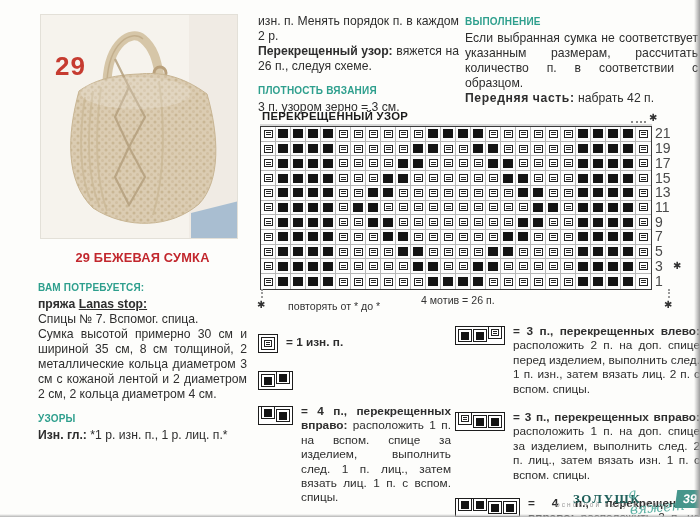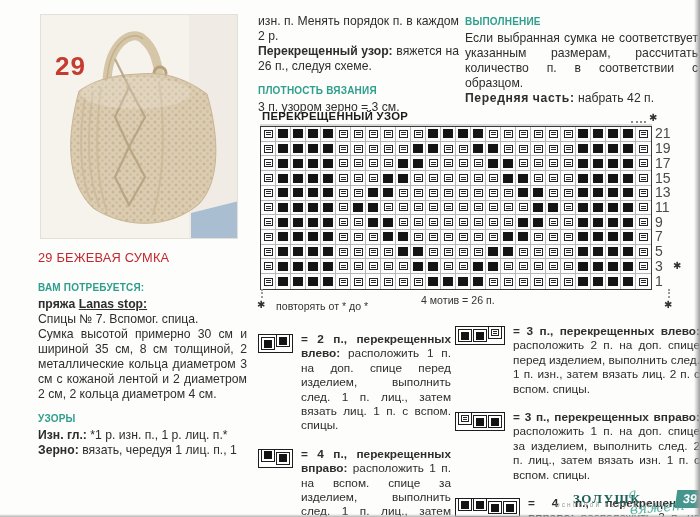--- a/index.html
+++ b/index.html
@@ -14,21 +14,21 @@
     position:relative; overflow:hidden;
   }
   .abs{position:absolute;}
 
   
   .photo{left:40px;top:14px;width:198px;height:225px;background:#f6f3ed;border:1px solid #e3e0d8;overflow:hidden;}
   .photo-num{position:absolute;top:8px;left:14px;font-size:26px;font-weight:bold;color:#c63b30;letter-spacing:1px;margin-top:28px;}
 
   
   .leftcol{left:38px;top:250px;width:209px;font-size:12.2px;line-height:15px;text-align:justify;}
-  .red-title{color:var(--red);font-weight:normal;font-size:12.8px;letter-spacing:.2px;margin-bottom:15px;text-align:left;}
+  .red-title{color:var(--red);font-weight:bold;font-size:12.8px;letter-spacing:.2px;margin-bottom:15px;text-align:center;}
   .teal-h{color:var(--teal);font-weight:bold;font-size:10px;letter-spacing:.2px;margin-bottom:2px;text-align:left;}
   .u{text-decoration:underline;}
   .uzory{margin-top:9px;}
 
   .midcol{left:258px;top:14px;width:201px;font-size:12.2px;line-height:15px;text-align:justify;}
   .rightcol{left:465px;top:14px;width:233px;font-size:12.2px;line-height:15px;text-align:justify;}
   .rightcol .teal-h, .midcol .teal-h{margin-top:9px;}
   .sp-bold{font-weight:bold;letter-spacing:.6px;}
 
   
@@ -113,21 +113,20 @@
 </div>
 
 <div class="abs leftcol">
   <div class="red-title">29  БЕЖЕВАЯ СУМКА</div>
   <div class="teal-h">ВАМ ПОТРЕБУЕТСЯ:</div>
   <p><b>пряжа</b> <b class="u">Lanas stop:</b></p>
   <p>Спицы № 7. Вспомог. спица.</p>
   <p>Сумка высотой примерно 30 см и шириной 35 см, 8 см толщиной, 2 металлические кольца диаметром 3 см с кожаной лентой и 2 диаметром 2 см, 2 кольца диаметром 4 см.</p>
   <div class="teal-h uzory">УЗОРЫ</div>
   <p><b>Изн. гл.:</b> <span>*1 р. изн. п., 1 р. лиц. п.*</span></p>
-  <p><b>Зерно:</b> <span>вязать, чередуя 1 лиц. п., 1</span></p>
 </div>
 
 <div class="abs midcol">
   <p>изн. п. Менять порядок п. в каждом 2 р.</p>
   <p><b>Перекрещенный узор:</b> <span>вяжется на 26 п., следуя схеме.</span></p>
   <div class="teal-h">ПЛОТНОСТЬ ВЯЗАНИЯ</div>
   <p>3 п. узором зерно = 3 см.</p>
 </div>
 
 <div class="abs rightcol">
@@ -1031,35 +1030,42 @@
     <div class="rnum">5</div>
     <div class="rnum">3</div>
     <div class="rnum">1</div>
   </div>
 <div class="abs dots-top"></div>
 <span class="abs ast" style="left:649px;top:112px;">✱</span>
 <span class="abs ast" style="left:673px;top:260px;">✱</span>
 <div class="abs dotv" style="left:261px;top:289px;"></div>
 <div class="abs dotv" style="left:668px;top:289px;"></div>
 <span class="abs ast" style="left:257px;top:299px;">✱</span>
-<span class="abs cap" style="left:276px;top:300px;">повторять от * до *</span>
+<span class="abs cap" style="left:288px;top:300px;">повторять от * до *</span>
 <span class="abs cap" style="left:421px;top:294px;">4 мотив = 26 п.</span>
 <span class="abs ast" style="left:664px;top:299px;">✱</span>
 
 <div class="abs legend legend-l">
+    <div class="litem center">
+      <span class="symbox">
+        <span class="mcell">
+          <span class="msym p"></span>
+        </span>
+      </span>
+      <div class="ltxt"><b>= 1 изн. п.</b></div>
+    </div>
     <div class="litem">
       <span class="symbox">
         <span class="mcell">
           <span class="msym k"></span>
         </span>
         <span class="mcell up">
           <span class="msym k"></span>
         </span>
       </span>
-      <div class="ltxt"><b>= 2 п., перекрещенных влево:</b> расположить 1 п. на доп. спице перед изделием, выполнить след. 1 п. лиц., затем вязать лиц. 1 п. с вспом. спицы.</div>
     </div>
     <div class="litem">
       <span class="symbox">
         <span class="mcell up">
           <span class="msym k"></span>
         </span>
         <span class="mcell">
           <span class="msym k"></span>
         </span>
       </span>

